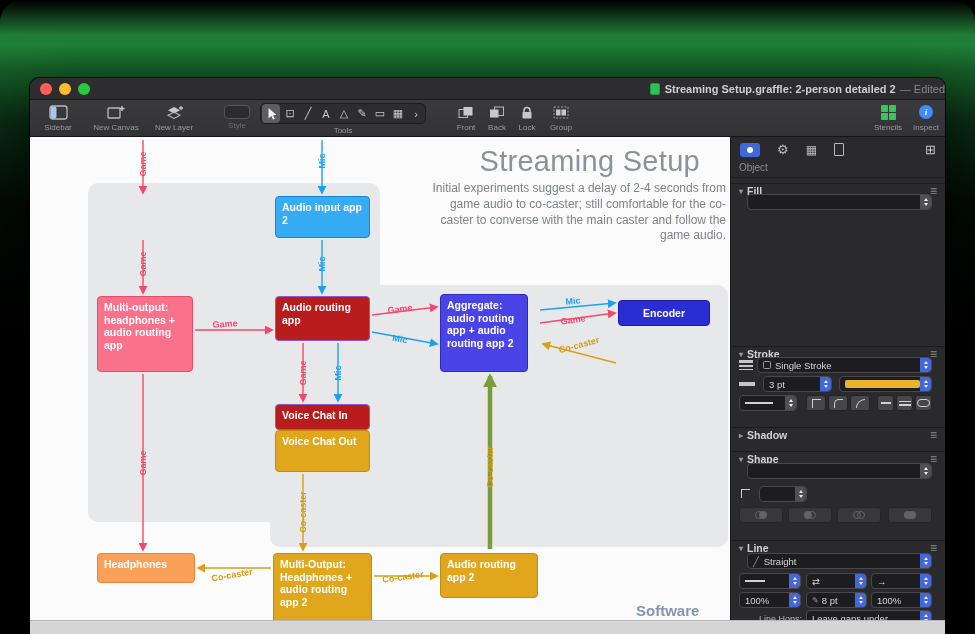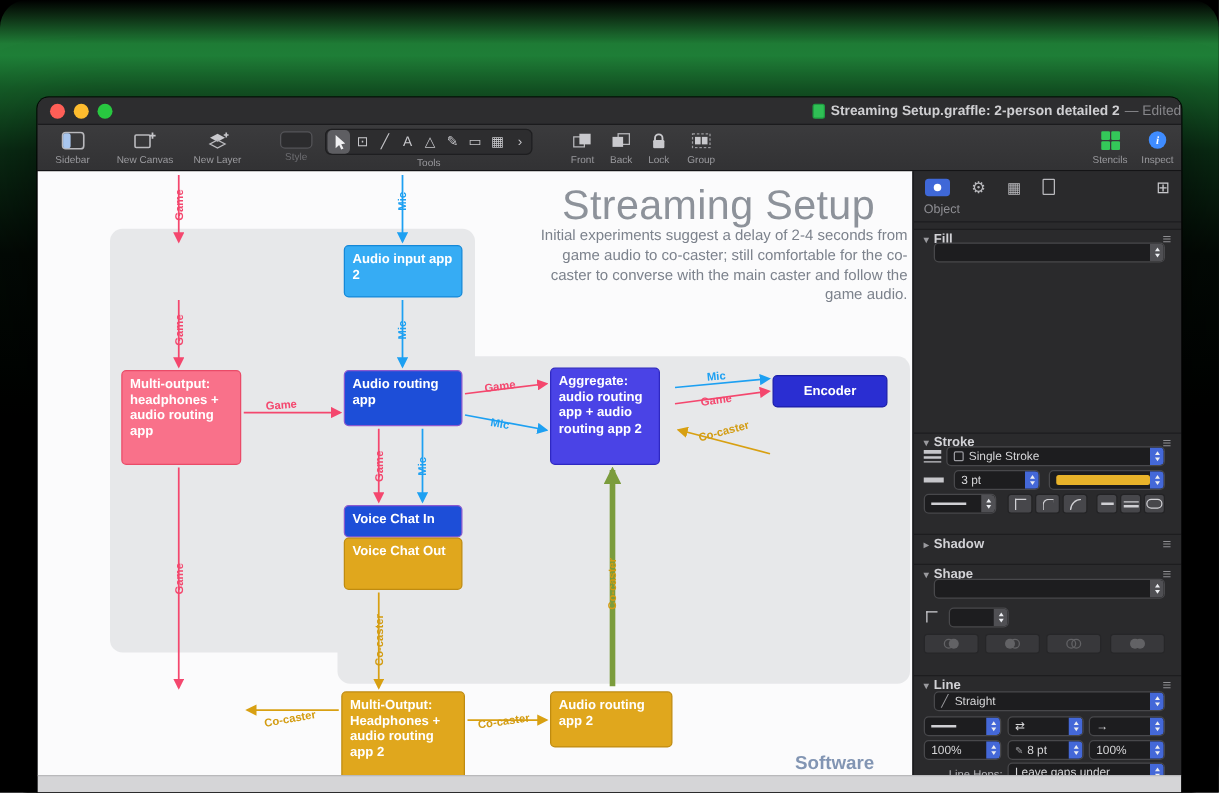--- a/index.html
+++ b/index.html
@@ -37,29 +37,29 @@
   .grid-green span { background:#34c759; border-radius:1px; }
   .info-blue { width:14px; height:14px; border-radius:50%; background:#3f8cff; color:#fff; font-size:9px; font-weight:700;
     display:flex; align-items:center; justify-content:center; font-family:"Liberation Serif", serif; font-style:italic; }
 
   
   .content { position:absolute; left:0; top:59px; right:0; height:483px; }
 
   
   .canvas { position:absolute; left:0; top:0; width:700px; height:483px; background:#fbfbfc; overflow:hidden; }
   .gshape { position:absolute; background:#e7e8ea; border-radius:10px; }
-  .cv-title { position:absolute; right:30px; top:8px; font-size:33px; color:#8d929a; letter-spacing:.3px; }
+  .cv-title { position:absolute; right:30px; top:8px; font-size:29px; color:#8d929a; letter-spacing:.3px; }
   .cv-desc { position:absolute; right:4px; top:44px; width:308px; text-align:right; font-size:12px; line-height:1.32; color:#7c828c; }
   .cv-mark { position:absolute; left:606px; top:465px; font-size:15px; font-weight:700; color:#8295b3; }
 
   .node { position:absolute; border-radius:4px; color:#fff; padding:4px 6px; border:1px solid; line-height:1.2; font-size:10.5px; }
   .nl { font-weight:700; } .ns { font-weight:600; }
   .n-pink   { background:#f9718a; border-color:#ea4b68; }
   .n-blue   { background:#36acf4; border-color:#1488d8; }
-  .n-purple { background:#1d4ed8; border-color:#8b59cf; }
+  .n-purple { background:#b91c1c; border-color:#8b59cf; }
   .n-indigo { background:#4a43e6; border-color:#2f28c2; }
   .n-navy   { background:#2a2ed2; border-color:#1b1da8; }
   .n-gold   { background:#e0a71d; border-color:#bf8b10; }
   .n-orange { background:#f9a158; border-color:#ef7f35; }
   .node.center { display:flex; align-items:center; justify-content:center; text-align:center; }
 
   .edges { position:absolute; left:0; top:0; }
   .elabel { position:absolute; font-size:9px; font-weight:700; white-space:nowrap;
     transform:translate(-50%,-50%) rotate(var(--r,0deg)); }
   .el-game { color:#f4476e; } .el-mic { color:#1da0f2; } .el-co { color:#d39c12; }
@@ -324,20 +324,23 @@
         </div>
         <div class="node n-navy center" style="left:588px;top:163px;width:92px;height:26px">
           <div class="nl">Encoder</div>
         </div>
         <div class="node n-purple" style="left:245px;top:267px;width:95px;height:26px">
           <div class="nl">Voice Chat In</div>
         </div>
         <div class="node n-gold" style="left:245px;top:293px;width:95px;height:42px">
           <div class="nl">Voice Chat Out</div>
         </div>
+        <div class="node n-orange" style="left:67px;top:416px;width:98px;height:30px">
+          <div class="nl">Headphones</div>
+        </div>
         <div class="node n-gold" style="left:243px;top:416px;width:99px;height:78px">
           <div class="nl">Multi-Output:</div>
           <div class="ns">Headphones + audio routing app 2</div>
         </div>
         <div class="node n-gold" style="left:410px;top:416px;width:98px;height:45px">
           <div class="nl">Audio routing app 2</div>
         </div>
       </div>
 
       <div class="ins">

